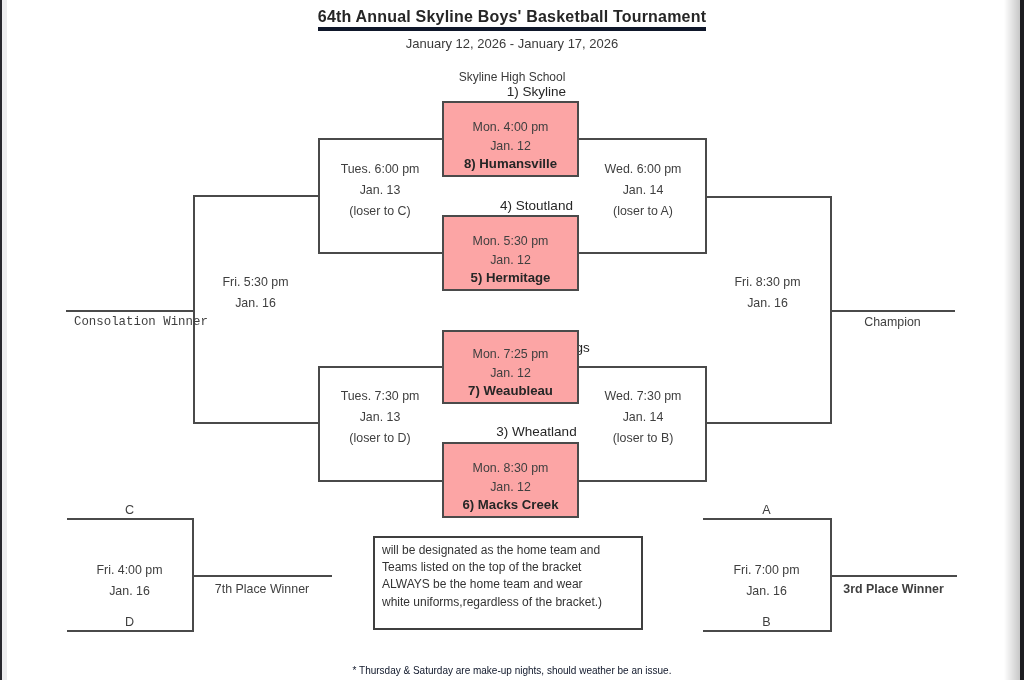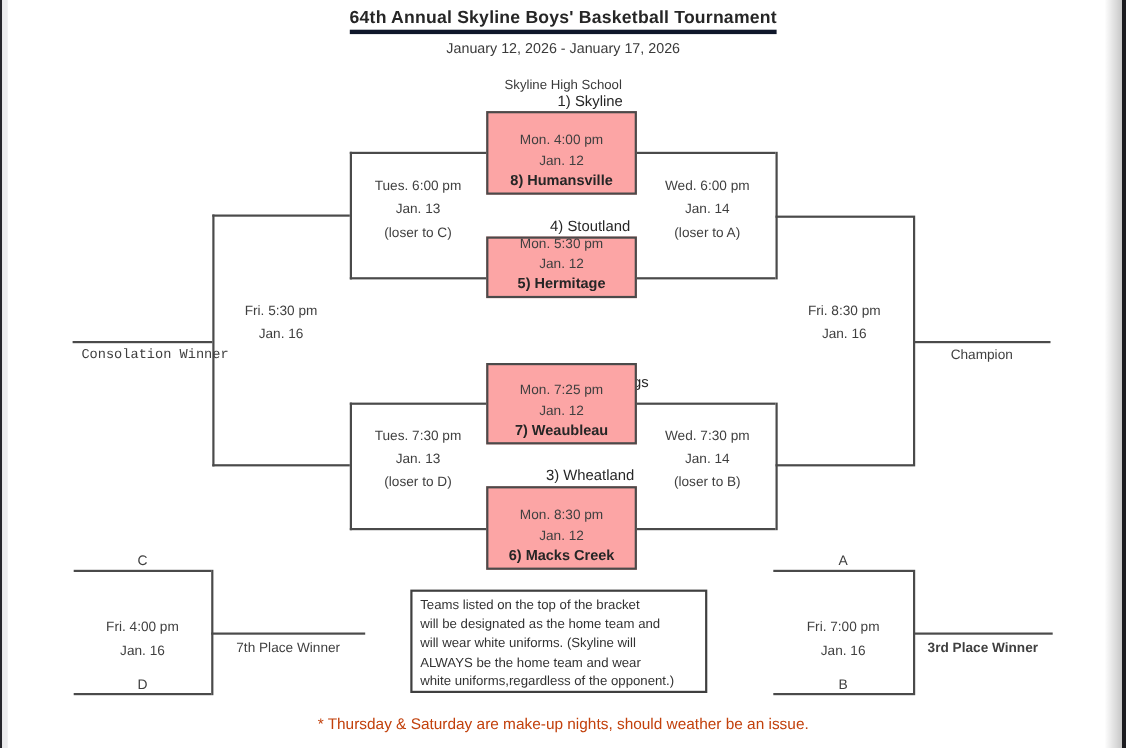--- a/index.html
+++ b/index.html
@@ -32,22 +32,22 @@
     border-bottom:4px solid #0f172a;padding-bottom:1px;letter-spacing:.2px;
   }
   .header .sub{font-size:13px;line-height:16px;color:#3a3a3a;margin-top:5px;}
   .header .sub2{font-size:12px;line-height:16px;color:#3a3a3a;margin-top:17px;}
   #note-box{
     position:absolute;left:373px;top:536px;width:270px;height:94px;
     border:2px solid #3f3f3f;box-sizing:border-box;padding:4px 4px 0 7px;
     font-size:12px;line-height:17.2px;color:#333;text-align:left;
   }
   #footnote{
-    position:absolute;left:0;top:650px;width:100%;text-align:center;
-    font-size:14px;color:#c2410c;
+    position:absolute;left:0;top:665px;width:100%;text-align:center;
+    font-size:10px;color:#0f172a;
   }
   .edge-left-dark{position:absolute;left:0;top:0;width:2px;height:680px;background:#26262c;}
   .edge-left-light{position:absolute;left:2px;top:0;width:5px;height:680px;background:#ececee;}
   .edge-right-shadow{position:absolute;left:1004px;top:0;width:16px;height:680px;
     background:linear-gradient(to right, rgba(0,0,0,0), rgba(0,0,0,0.22));}
   .edge-right-dark{position:absolute;left:1020px;top:0;width:4px;height:680px;background:#1c1c20;}
 </style>
 </head>
 <body>
 
@@ -62,21 +62,21 @@
   </div>
 
   <div class="team-label" style="top:84px;">1) Skyline</div>
   <div class="gamebox" style="left:442px;top:101px;height:76px;">
     <div class="gb-time">Mon. 4:00 pm</div>
     <div class="gb-date">Jan. 12</div>
     <div class="gb-team">8) Humansville</div>
   </div>
 
   <div class="team-label" style="top:198px;">4) Stoutland</div>
-  <div class="gamebox" style="left:442px;top:215px;height:56px;">
+  <div class="gamebox" style="left:442px;top:215px;height:76px;">
     <div class="gb-time">Mon. 5:30 pm</div>
     <div class="gb-date">Jan. 12</div>
     <div class="gb-team">5) Hermitage</div>
   </div>
 
   <div class="team-label" style="top:312px;margin-top:28px;">2) Climax Springs</div>
   <div class="gamebox" style="left:442px;top:330px;height:74px;">
     <div class="gb-time">Mon. 7:25 pm</div>
     <div class="gb-date">Jan. 12</div>
     <div class="gb-team">7) Weaubleau</div>
@@ -166,25 +166,24 @@
   <div class="hline" style="left:703px;top:630px;width:127px;"></div>
   <div class="slot-letter" style="left:703px;top:615px;width:127px;">B</div>
   <div class="stack" style="left:703px;top:560px;width:127px;">
     <div>Fri. 7:00 pm</div>
     <div>Jan. 16</div>
   </div>
   <div class="hline" style="left:830px;top:575px;width:127px;"></div>
   <div class="winner-label" style="left:830px;top:582px;width:127px;font-weight:bold;">3rd Place Winner</div>
 
   <div id="note-box">
+    <div>will be designated as the home team and</div>
     <div>Teams listed on the top of the bracket</div>
-    <div>will be designated as the home team and</div>
-    <div>will wear white uniforms. (Skyline will</div>
     <div>ALWAYS be the home team and wear</div>
-    <div>white uniforms,regardless of the opponent.)</div>
+    <div>white uniforms,regardless of the bracket.)</div>
   </div>
 
   <div id="footnote">* Thursday &amp; Saturday are make-up nights, should weather be an issue.</div>
 
   <div class="edge-left-dark"></div>
   <div class="edge-left-light"></div>
   <div class="edge-right-shadow"></div>
   <div class="edge-right-dark"></div>
 
 </div>

